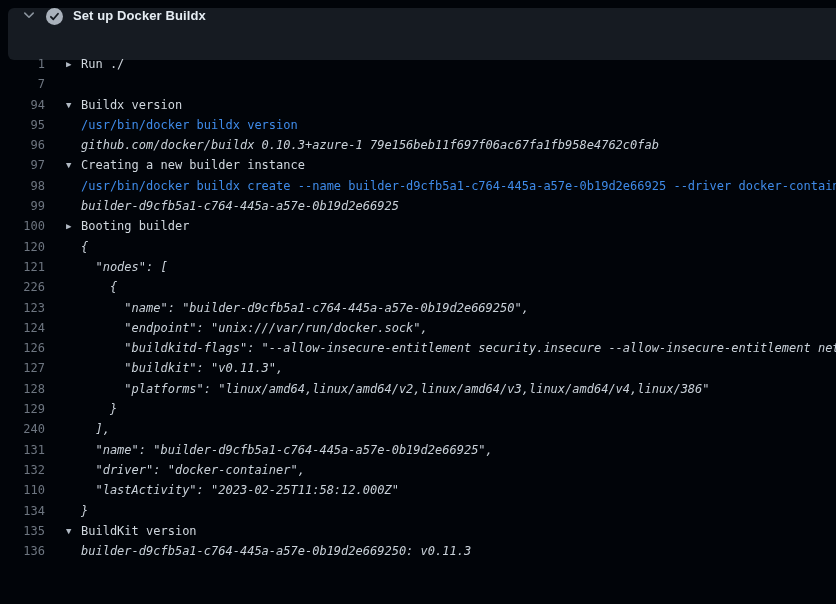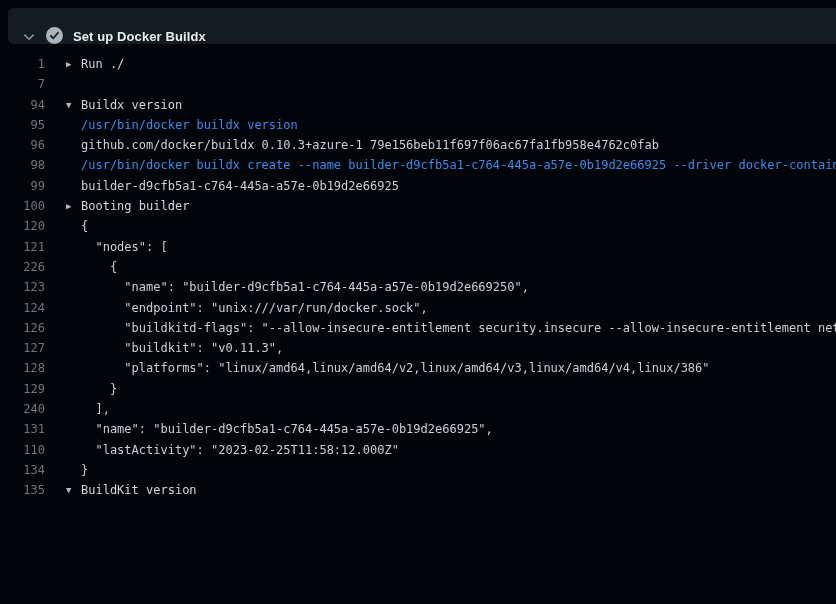--- a/index.html
+++ b/index.html
@@ -7,25 +7,25 @@
   body {
     background: var(--page-bg, #010409);
     font-family: "Liberation Sans", sans-serif;
     position: relative;
   }
 
   
   .step-header {
     position: absolute;
     top: 8px; left: 8px; right: 0;
-    height: 36px;
+    height: 52px;
     background: var(--header-bg, #161b22);
     border-radius: 6px 0 0 6px;
     display: flex;
-    align-items: flex-end;
+    align-items: flex-start;
     padding-left: 14px;
     cursor: pointer;
   }
   .chev { width: 14px; height: 14px; display: inline-flex; flex: none; }
   .status { width: 17px; height: 17px; margin-left: 10px; flex: none; display: inline-flex; }
   .step-title {
     margin-left: 10px;
     color: var(--title-text, #e6edf3);
     font-size: 13px;
     font-weight: 600;
@@ -51,21 +51,21 @@
     width: 45px;
     flex: none;
     text-align: right;
     color: var(--line-number, #6e7681);
     cursor: pointer;
   }
   .content { padding-left: 21px; }
   .content.plain { padding-left: 36px; }
   .content.group { color: var(--group-text, #d0d7de); cursor: pointer; }
   .content.command { color: var(--command-text, #3f8be9); }
-  .content.output { color: var(--output-text, #c9d1d9); }
+  .content.output { color: var(--output-text, #c9d1d9); font-style: italic; }
   .arrow {
     display: inline-block;
     width: 15px;
     font-size: 9px;
     color: var(--arrow-color, #b1bac4);
     vertical-align: 1px;
   }
 </style>
 </head>
 <body style="--page-bg: #010409; --header-bg: #161b22; --title-text: #e6edf3; --line-number: #6e7681; --group-text: #d0d7de; --output-text: #c9d1d9; --command-text: #3f8be9; --arrow-color: #b1bac4;">
@@ -84,30 +84,33 @@
   </span>
   <span class="step-title">Set up Docker Buildx</span>
 </div>
 
 <div class="log">
     <div class="row"><span class="num">1</span><span class="content group"><span class="arrow">▶</span><span>Run ./</span></span></div>
     <div class="row"><span class="num">7</span></div>
     <div class="row"><span class="num">94</span><span class="content group"><span class="arrow">▼</span><span>Buildx version</span></span></div>
     <div class="row"><span class="num">95</span><span class="content plain command">/usr/bin/docker buildx version</span></div>
     <div class="row"><span class="num">96</span><span class="content plain output">github.com/docker/buildx 0.10.3+azure-1 79e156beb11f697f06ac67fa1fb958e4762c0fab</span></div>
+    <div class="row"><span class="num">97</span><span class="content group"><span class="arrow">▼</span><span>Creating a new builder instance</span></span></div>
     <div class="row"><span class="num">98</span><span class="content plain command">/usr/bin/docker buildx create --name builder-d9cfb5a1-c764-445a-a57e-0b19d2e66925 --driver docker-container</span></div>
     <div class="row"><span class="num">99</span><span class="content plain output">builder-d9cfb5a1-c764-445a-a57e-0b19d2e66925</span></div>
     <div class="row"><span class="num">100</span><span class="content group"><span class="arrow">▶</span><span>Booting builder</span></span></div>
     <div class="row"><span class="num">120</span><span class="content plain output">{</span></div>
     <div class="row"><span class="num">121</span><span class="content plain output">  "nodes": [</span></div>
     <div class="row"><span class="num">226</span><span class="content plain output">    {</span></div>
     <div class="row"><span class="num">123</span><span class="content plain output">      "name": "builder-d9cfb5a1-c764-445a-a57e-0b19d2e669250",</span></div>
     <div class="row"><span class="num">124</span><span class="content plain output">      "endpoint": "unix:///var/run/docker.sock",</span></div>
     <div class="row"><span class="num">126</span><span class="content plain output">      "buildkitd-flags": "--allow-insecure-entitlement security.insecure --allow-insecure-entitlement network</span></div>
     <div class="row"><span class="num">127</span><span class="content plain output">      "buildkit": "v0.11.3",</span></div>
     <div class="row"><span class="num">128</span><span class="content plain output">      "platforms": "linux/amd64,linux/amd64/v2,linux/amd64/v3,linux/amd64/v4,linux/386"</span></div>
     <div class="row"><span class="num">129</span><span class="content plain output">    }</span></div>
     <div class="row"><span class="num">240</span><span class="content plain output">  ],</span></div>
     <div class="row"><span class="num">131</span><span class="content plain output">  "name": "builder-d9cfb5a1-c764-445a-a57e-0b19d2e66925",</span></div>
+    <div class="row"><span class="num">132</span><span class="content plain output">  "driver": "docker-container",</span></div>
     <div class="row"><span class="num">110</span><span class="content plain output">  "lastActivity": "2023-02-25T11:58:12.000Z"</span></div>
     <div class="row"><span class="num">134</span><span class="content plain output">}</span></div>
     <div class="row"><span class="num">135</span><span class="content group"><span class="arrow">▼</span><span>BuildKit version</span></span></div>
+    <div class="row"><span class="num">136</span><span class="content plain output">builder-d9cfb5a1-c764-445a-a57e-0b19d2e669250: v0.11.3</span></div>
   </div>
 
 </body></html>

